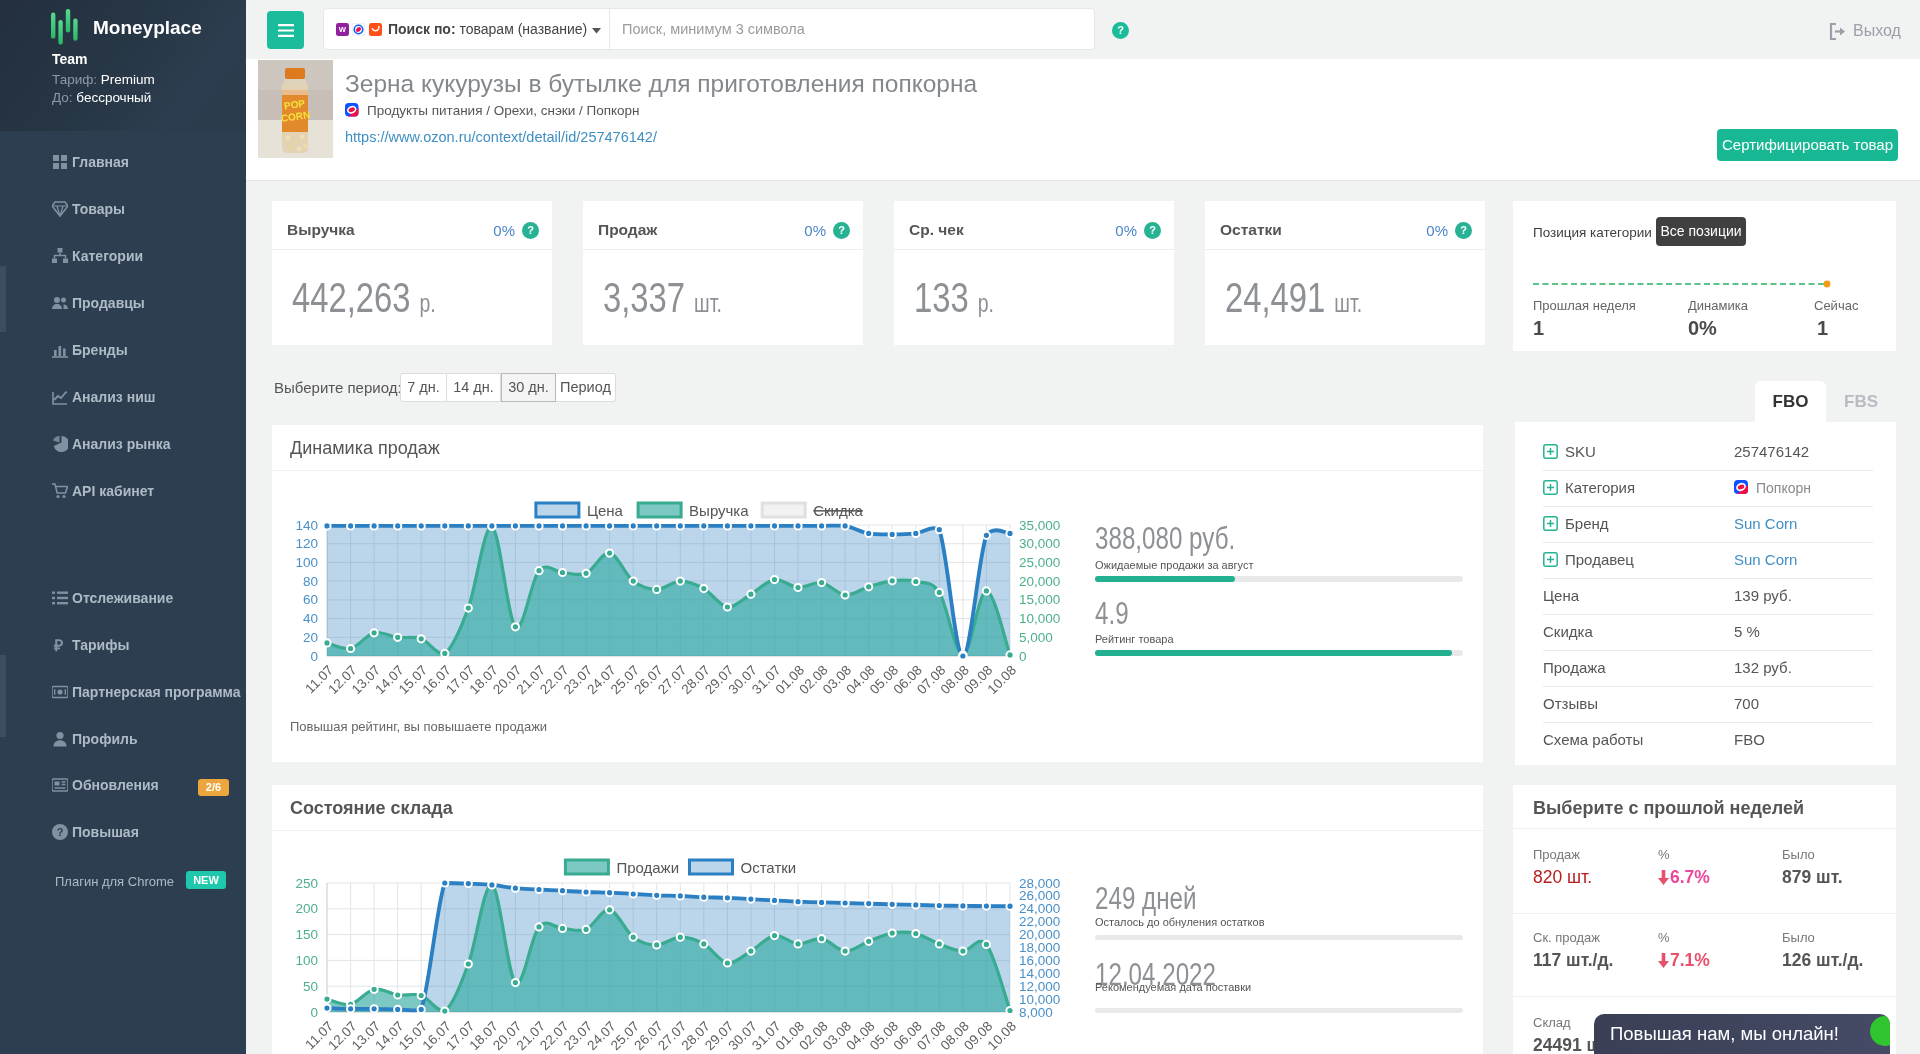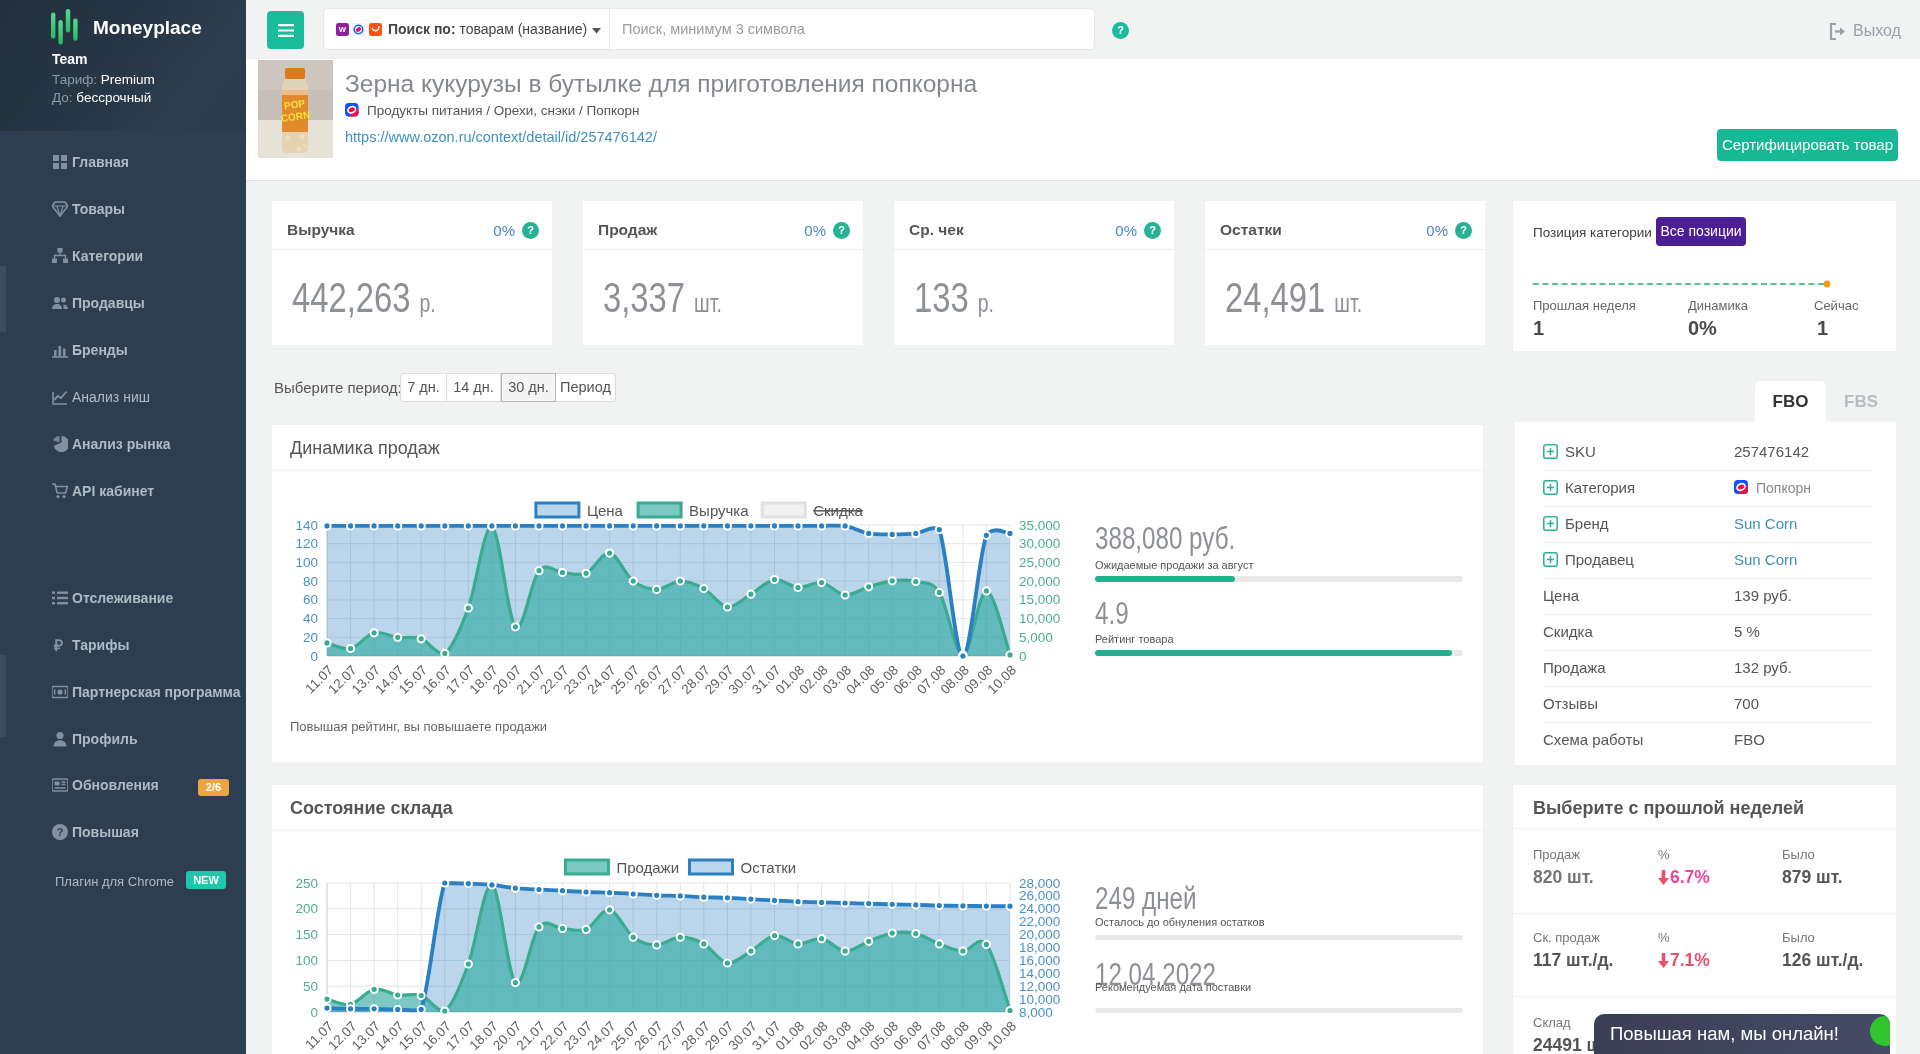--- a/index.html
+++ b/index.html
@@ -66,21 +66,21 @@
     </div>
     <div class="abs" style="left:52px;top:341px;width:192px;height:22px;color:#aebbc6;font-size:14px;font-weight:bold;white-space:nowrap">
       <svg width="16" height="16" viewBox="0 0 16 16" style="position:absolute;left:0;top:1px">
         <path d="M0 15h16" stroke="#8191a2" stroke-width="1.6"></path>
         <rect x="2" y="8" width="2.6" height="6" fill="#8191a2"></rect>
         <rect x="6.5" y="4" width="2.6" height="10" fill="#8191a2"></rect>
         <rect x="11" y="6.5" width="2.6" height="7.5" fill="#8191a2"></rect>
       </svg>
       <span style="position:absolute;left:20px;top:1px">Бренды</span>
     </div>
-    <div class="abs" style="left:52px;top:388px;width:192px;height:22px;color:#aebbc6;font-size:14px;font-weight:normal;white-space:nowrap">
+    <div class="abs" style="left:52px;top:388px;width:192px;height:22px;color:#aebbc6;font-size:14px;font-weight:bold;white-space:nowrap">
       <svg width="16" height="16" viewBox="0 0 16 16" style="position:absolute;left:0;top:1px">
         <path d="M1 3v12h14" stroke="#8191a2" stroke-width="1.6" fill="none"></path>
         <path d="M2 11l4-4 3 2 5-6" stroke="#8191a2" stroke-width="1.8" fill="none"></path>
         <path d="M14 2l1.5 1.5-2.7 1z" fill="#8191a2"></path>
       </svg>
       <span style="position:absolute;left:20px;top:1px">Анализ ниш</span>
     </div>
     <div class="abs" style="left:52px;top:435px;width:192px;height:22px;color:#aebbc6;font-size:14px;font-weight:bold;white-space:nowrap">
       <svg width="16" height="16" viewBox="0 0 16 16" style="position:absolute;left:0;top:1px">
         <path d="M9.5 6.5V0a8 8 0 1 1-7.8 9.9z" fill="#8191a2"></path>
@@ -236,21 +236,21 @@
 </div>
 <div class="card" style="left:1205px;top:201px;width:280px;height:144px">
  <div class="abs" style="left:15px;top:20px;font-size:15.5px;font-weight:bold;color:#555">Остатки</div>
  <div class="abs" style="right:37px;top:21px;font-size:15px;color:#4a86c8">0%</div>
  <div class="abs" style="right:13px;top:21px;width:17px;height:17px;background:#27b393;border-radius:50%;color:#fff;font-size:11px;font-weight:bold;text-align:center;line-height:17px">?</div>
  <div class="abs" style="left:0;top:48px;width:280px;height:1px;background:#eee"></div>
  <div class="abs" style="left:20px;top:76px"><span class="bignum" style="font-size:42px">24,491 <span style="font-size:25px">шт.</span></span></div>
 </div>
 <div class="card" style="left:1513px;top:201px;width:383px;height:150px">
  <div class="abs" style="left:20px;top:24px;font-size:13.5px;color:#3f3f3f">Позиция категории</div>
- <div class="abs" style="left:143px;top:16px;width:90px;height:29px;background:#4c1d95;border-radius:4px;color:#fff;font-size:14px;text-align:center;line-height:29px">Все позиции</div>
+ <div class="abs" style="left:143px;top:16px;width:90px;height:29px;background:#404040;border-radius:4px;color:#fff;font-size:14px;text-align:center;line-height:29px">Все позиции</div>
  <svg width="300" height="10" viewBox="0 0 300 10" style="position:absolute;left:20px;top:78px">
   <line x1="0" y1="5" x2="292" y2="5" stroke="#27ae60" stroke-width="1.5" stroke-dasharray="6 3.5"></line>
   <circle cx="294" cy="5" r="3.4" fill="#f39c12"></circle>
  </svg>
  <div class="abs" style="left:20px;top:97px;font-size:13px;color:#666">Прошлая неделя</div>
  <div class="abs" style="left:175px;top:97px;font-size:13px;color:#666">Динамика</div>
  <div class="abs" style="left:301px;top:97px;font-size:13px;color:#666">Сейчас</div>
  <div class="abs" style="left:20px;top:116px;font-size:20px;font-weight:bold;color:#4a4a4a">1</div>
  <div class="abs" style="left:175px;top:116px;font-size:20px;font-weight:bold;color:#4a4a4a">0%</div>
  <div class="abs" style="left:304px;top:116px;font-size:20px;font-weight:bold;color:#4a4a4a">1</div>
@@ -670,21 +670,21 @@
       <div class="abs" style="left:191px;top:1px;font-size:15px"><span style="color:#555">FBO</span></div>
     </div>
   </div>
 <div class="card" style="left:1513px;top:785px;width:383px;height:300px">
  <div class="abs" style="left:20px;top:13px;font-size:18px;font-weight:bold;color:#555">Выберите с прошлой неделей</div>
  <div class="abs" style="left:0;top:43px;width:383px;height:1px;background:#f0f0f0"></div>
 
  <div class="abs" style="left:20px;top:62px;font-size:13px;color:#777">Продаж</div>
  <div class="abs" style="left:145px;top:62px;font-size:13px;color:#777">%</div>
  <div class="abs" style="left:269px;top:62px;font-size:13px;color:#777">Было</div>
- <div class="abs" style="left:20px;top:82px;font-size:17.5px;font-weight:bold;color:#737373">820 шт.</div>
+ <div class="abs" style="left:20px;top:82px;font-size:17.5px;font-weight:normal;color:#b91c1c">820 шт.</div>
  <div class="abs" style="left:145px;top:82px;font-size:17.5px;font-weight:bold;color:#ec4899"><svg width="11" height="15" viewBox="0 0 11 15" style="display:inline-block;vertical-align:-2px;margin-right:1px">
         <path d="M3.7 0h3.6v8H11L5.5 15 0 8h3.7z" fill="#e8506b"></path>
       </svg>6.7%</div>
  <div class="abs" style="left:269px;top:82px;font-size:17.5px;font-weight:bold;color:#555">879 шт.</div>
  <div class="abs" style="left:0;top:128px;width:383px;height:1px;background:#f0f0f0"></div>
  <div class="abs" style="left:20px;top:145px;font-size:13px;color:#777">Ск. продаж</div>
  <div class="abs" style="left:145px;top:145px;font-size:13px;color:#777">%</div>
  <div class="abs" style="left:269px;top:145px;font-size:13px;color:#777">Было</div>
  <div class="abs" style="left:20px;top:165px;font-size:17.5px;font-weight:bold;color:#555">117 шт./д.</div>
  <div class="abs" style="left:145px;top:165px;font-size:17.5px;font-weight:bold;color:#e8506b"><svg width="11" height="15" viewBox="0 0 11 15" style="display:inline-block;vertical-align:-2px;margin-right:1px">

